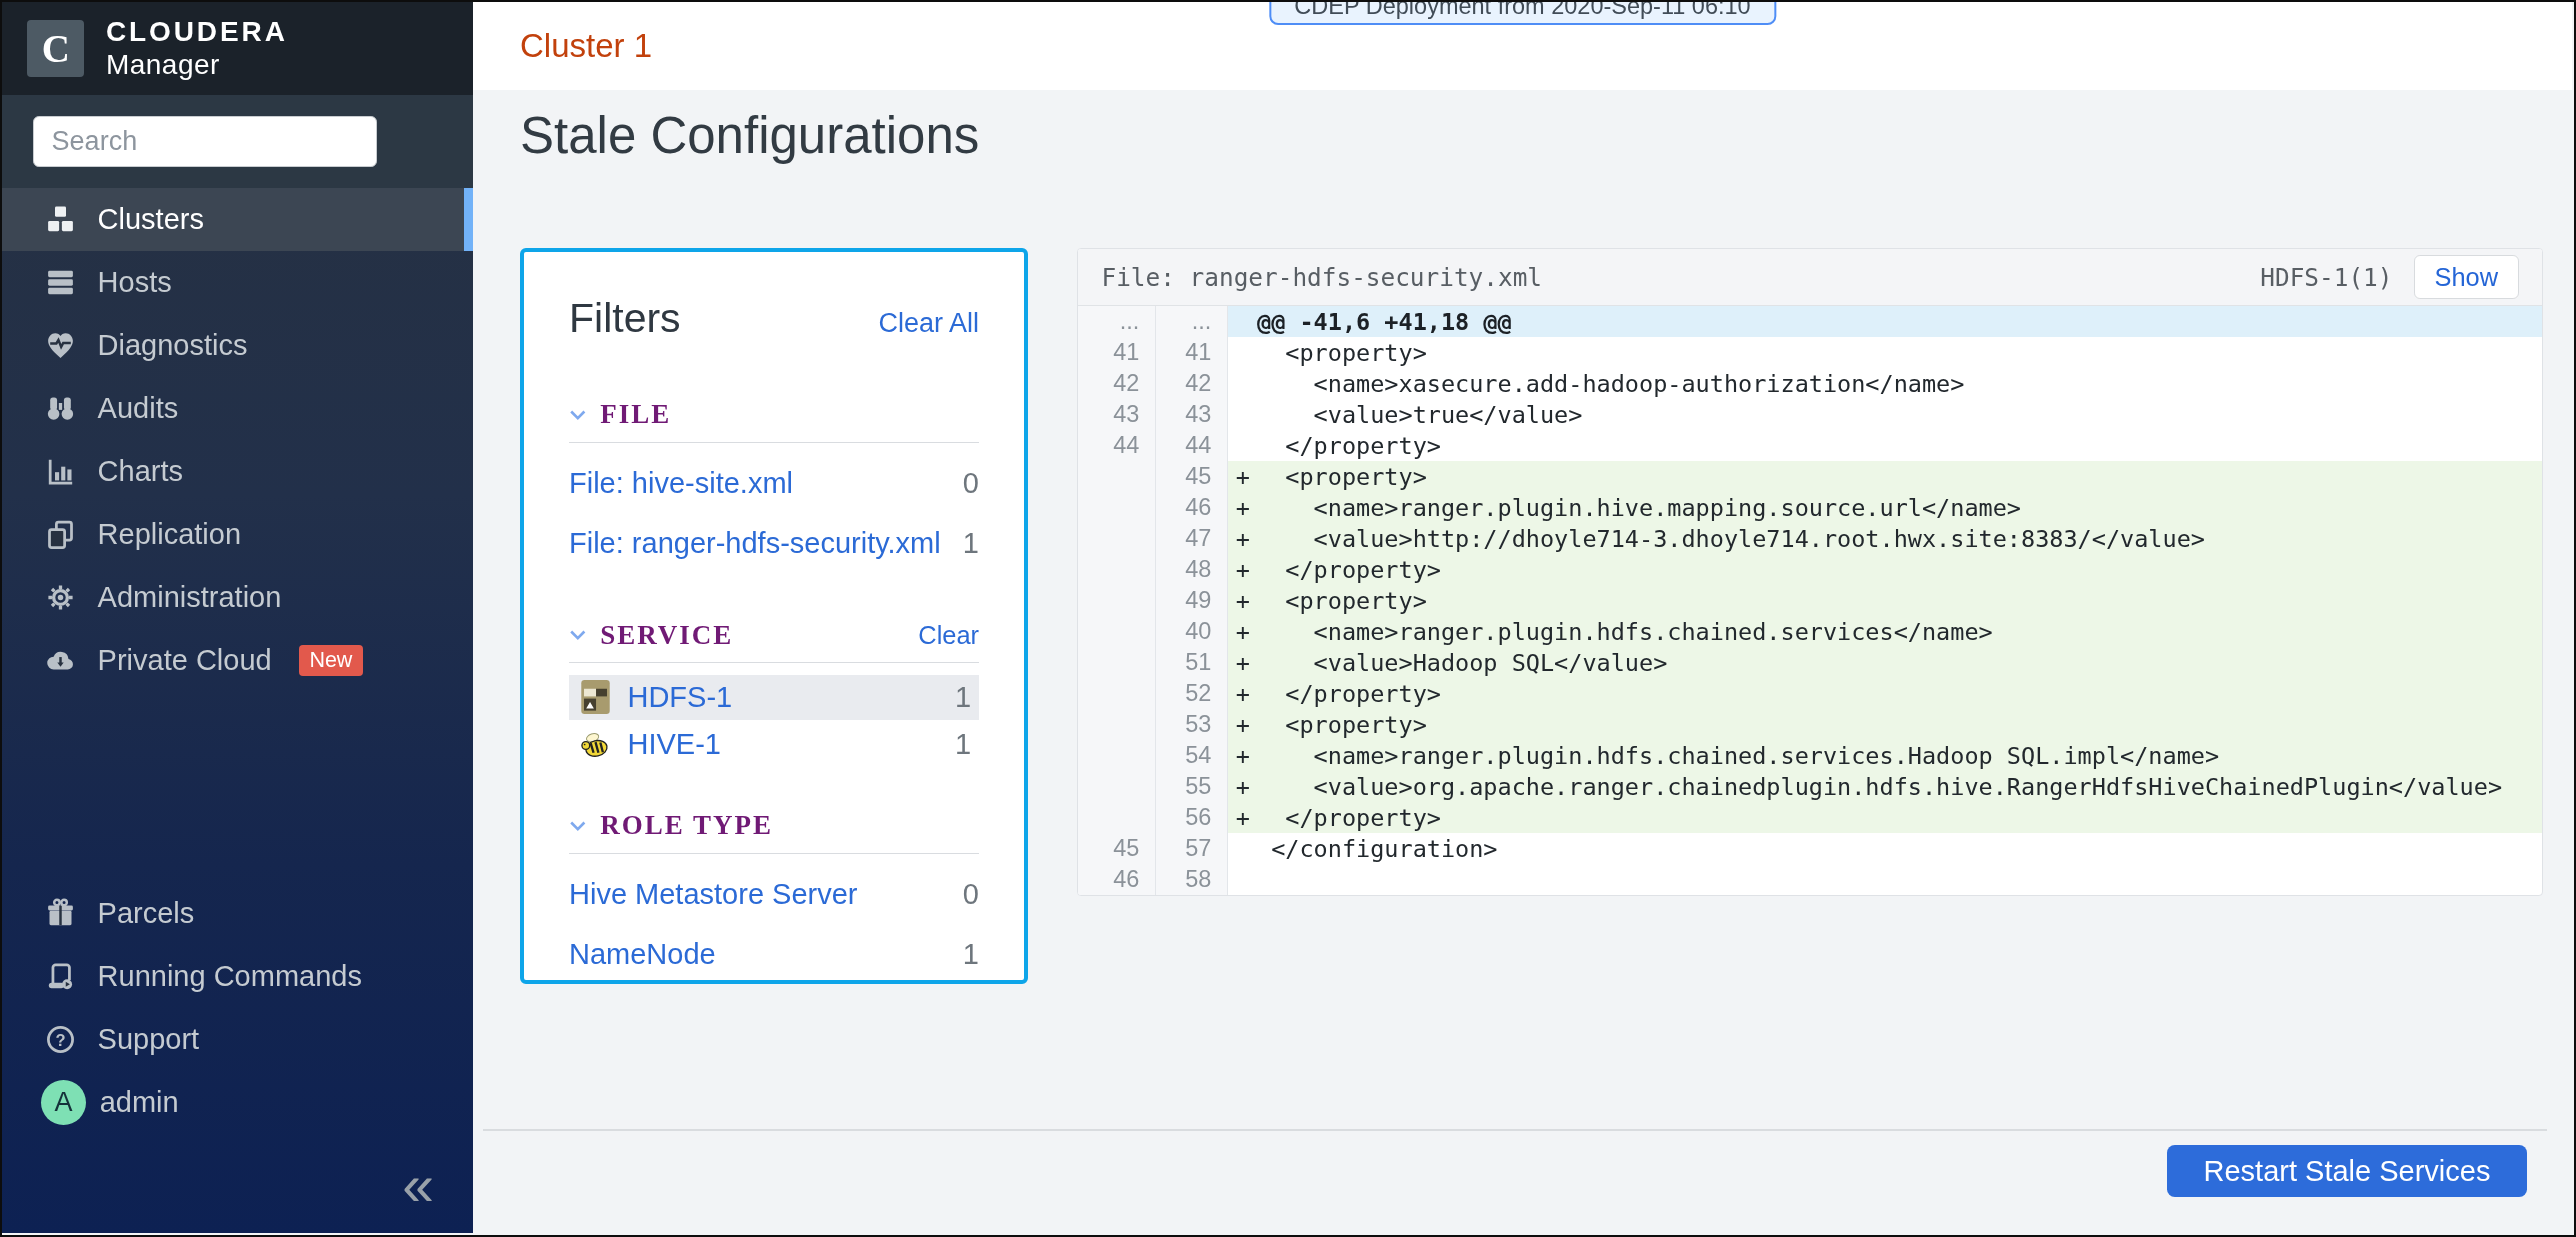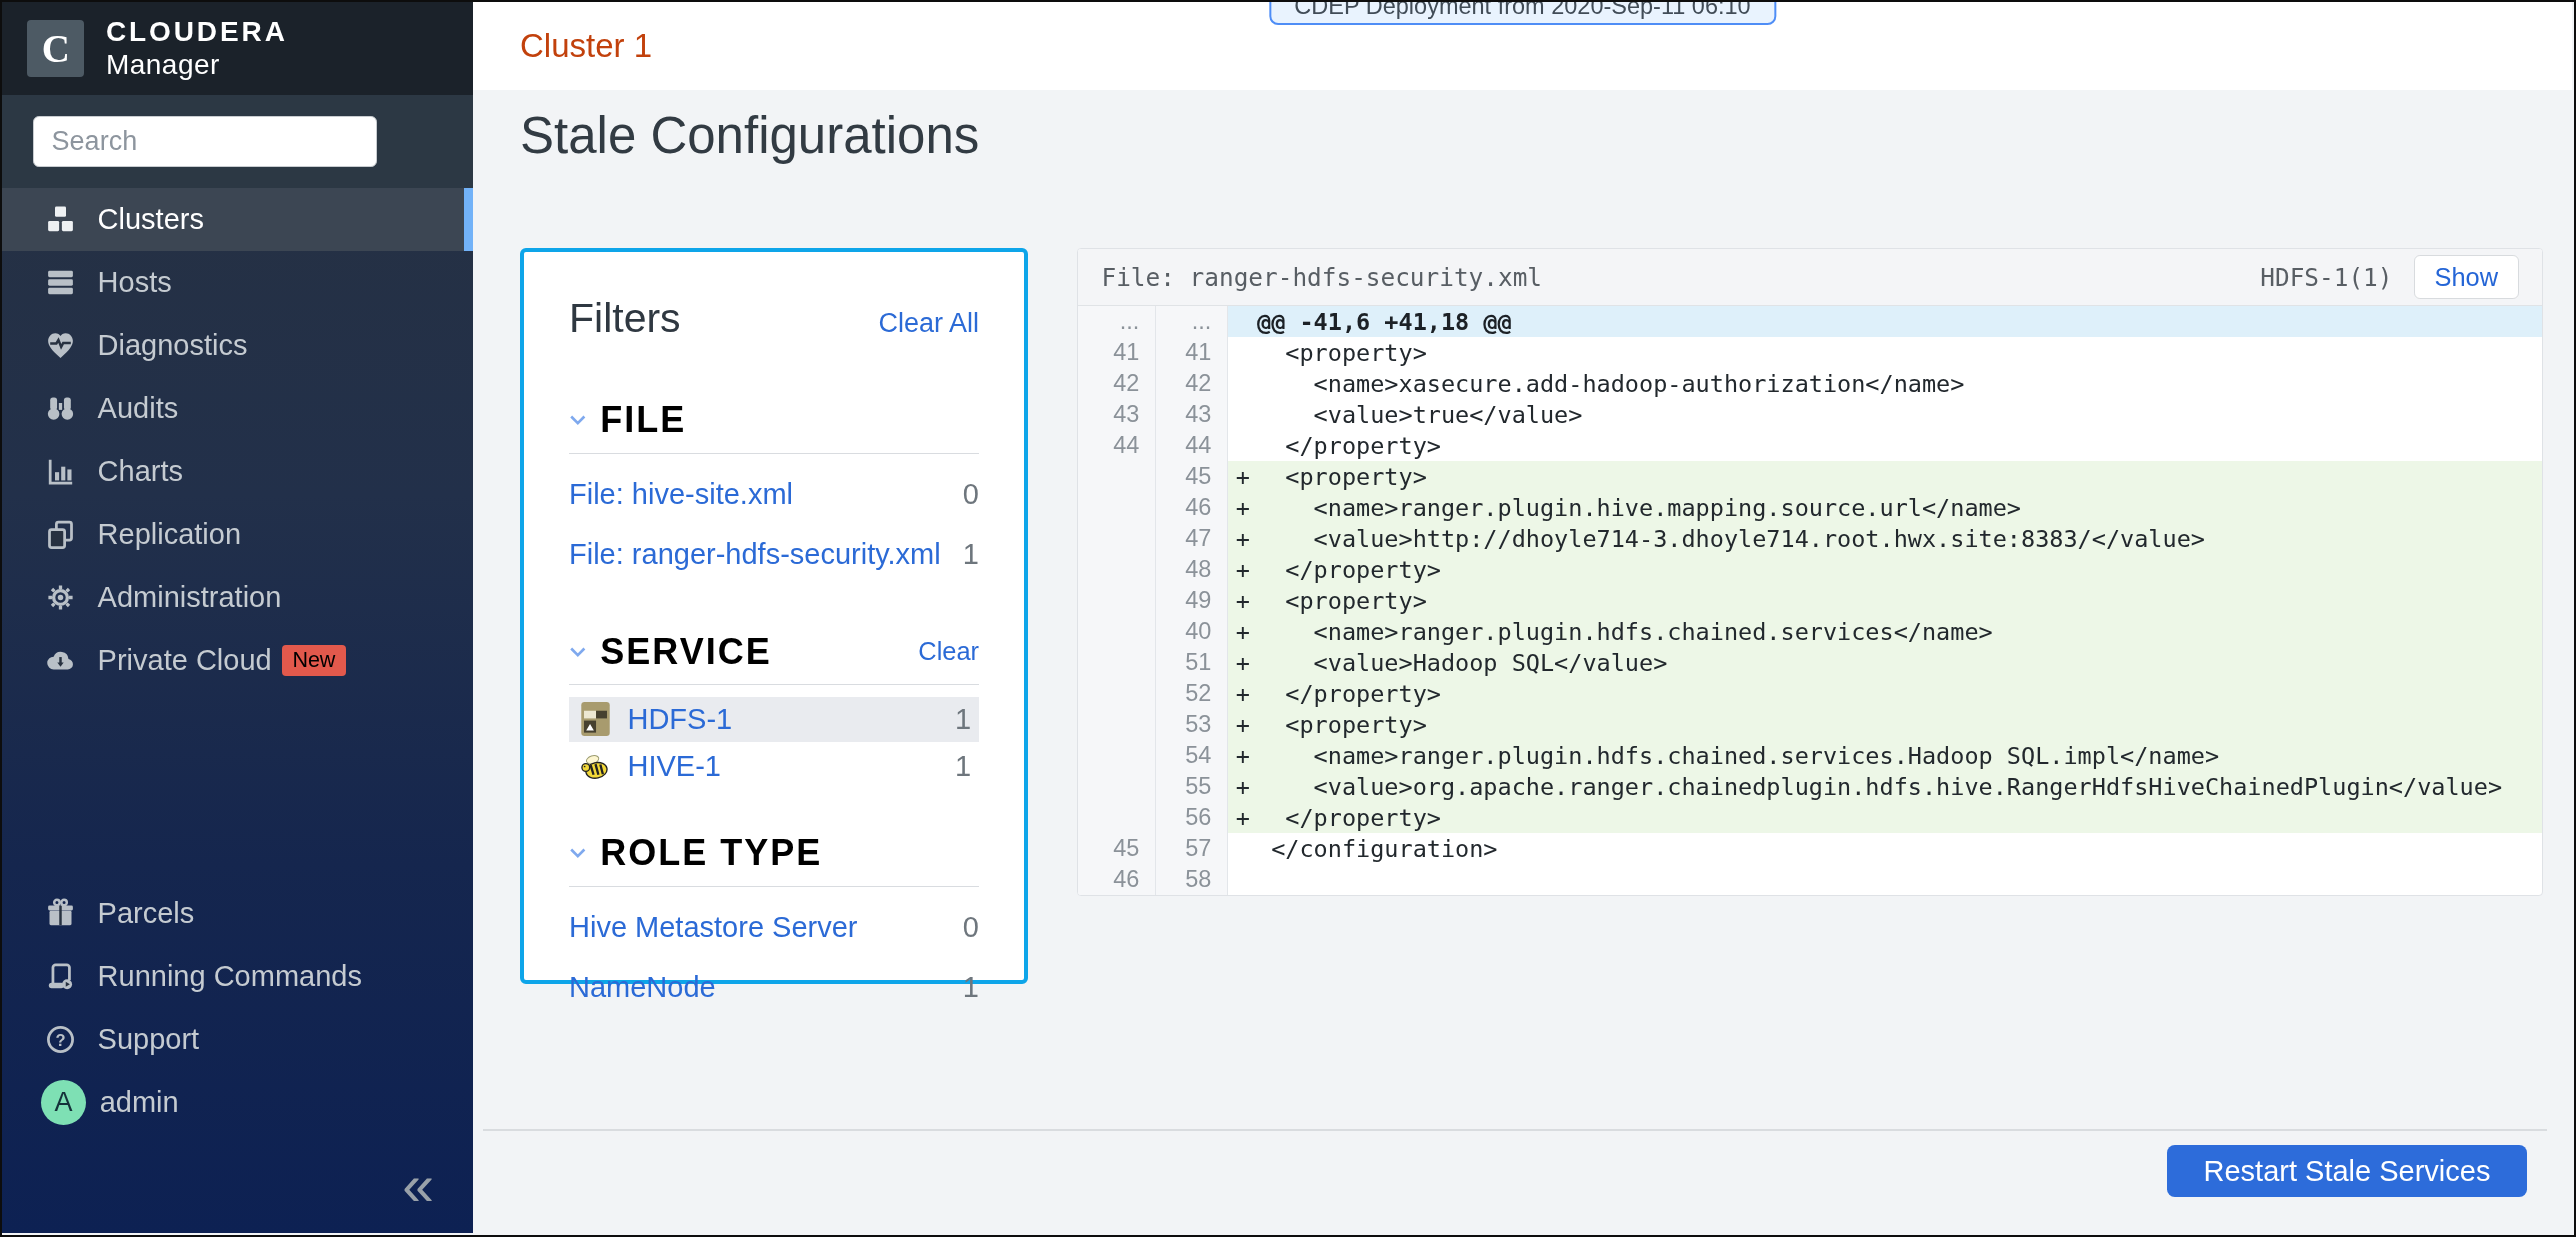--- a/index.html
+++ b/index.html
@@ -19,21 +19,21 @@
   .search-input { width:344px; height:51px; border-radius:5.9px; border:1px solid #c8ccd0; background:#fff;
     font-size:27px; padding:0 17.6px; color:#333; font-family:"Liberation Sans", sans-serif; }
   .search-input::placeholder { color:#8d959e; }
   .nav { }
   .nav-item { position:relative; height:63px; display:flex; align-items:center; padding-left:39px; cursor:pointer; }
   .nav-icon { width:39px; display:flex; align-items:center; justify-content:center; flex:0 0 39px; }
   .nav-label { margin-left:17.6px; font-size:29px; color:#c5cbd1; }
   .nav-item.selected { background:#3c4653; }
   .nav-item.selected .nav-label { color:#fff; font-weight:500; }
   .sel-bar { position:absolute; right:0; top:0; width:8.8px; height:100%; background:#72b2f8; }
-  .badge-new { margin-left:10px; background:#e2594c; color:#000000; font-size:21.5px; border-radius:3.9px; padding:2.9px 10.7px; }
+  .badge-new { margin-left:27px; background:#e2594c; color:#ffffff; font-size:21.5px; border-radius:3.9px; padding:2.9px 10.7px; }
   .nav-bottom { position:absolute; left:0; top:880px; width:100%; }
   .avatar { width:45px; height:45px; border-radius:50%; background:#7ee0b4; color:#15323a;
     display:flex; align-items:center; justify-content:center; font-size:27px; }
   .collapse-btn { position:absolute; right:39px; top:1155px; color:#99a1a9; font-size:57px; cursor:pointer; line-height:1; }
 
   
   .main { position:absolute; left:471px; top:0; width:2099px; height:1231px; }
   .top-strip { position:absolute; left:0; top:0; width:100%; height:88px; background:#fff; }
   .cluster-title { position:absolute; left:47px; top:0; height:88px; display:flex; align-items:center;
     font-size:33px; color:#c2410c; font-weight:300; }
@@ -46,21 +46,21 @@
   
   .filters-card { position:absolute; left:47px; top:158px; width:508px; height:736px;
     background:#fff; border:4px solid #0ea5e9; border-radius:5.9px; padding:0 45px; }
   .filters-head { display:flex; justify-content:space-between; align-items:baseline; margin-top:43px; }
   .filters-title { font-size:41px; font-weight:300; color:#2f3841; }
   a.link { color:#2b6ad6; text-decoration:none; cursor:pointer; }
   .clear-all { font-size:27px; }
   .section-head { display:flex; align-items:center; margin-top:57px; }
   .section-head.tight { margin-top:43px; }
   .chev { margin-right:13.7px; display:flex; }
-  .section-label { font-size:36px; font-weight:bold; color:#000000; letter-spacing:2px; flex:1; }
+  .section-label { font-size:27px; font-weight:bold; color:#701a75; letter-spacing:2px; flex:1;font-family:Liberation Serif, serif; }
   .section-clear { font-size:25.4px; }
   .section-divider { border-top:1px solid #d9dce0; margin-top:11.7px; }
   .f-item { display:flex; justify-content:space-between; align-items:center; height:39px; margin-top:21px; }
   .f-item:first-of-type { margin-top:13.7px; }
   .f-link { font-size:29px; }
   .f-count { font-size:29px; color:#6e767d; }
   .svc-item { display:flex; align-items:center; height:45px; margin-top:2px; padding:0 7.8px; }
   .svc-item.selected { background:#e9ebef; }
   .svc-icon { width:37px; display:flex; justify-content:center; margin-right:13.7px; }
   .svc-link { font-size:29px; flex:1; }

